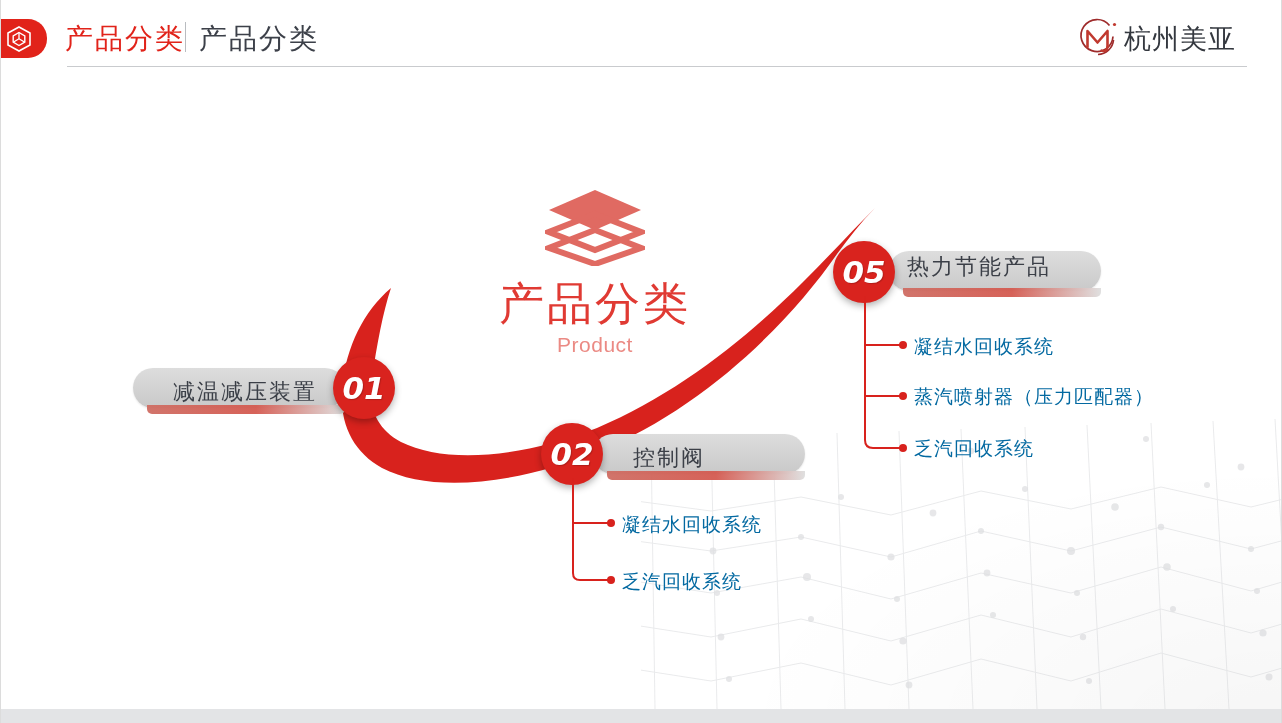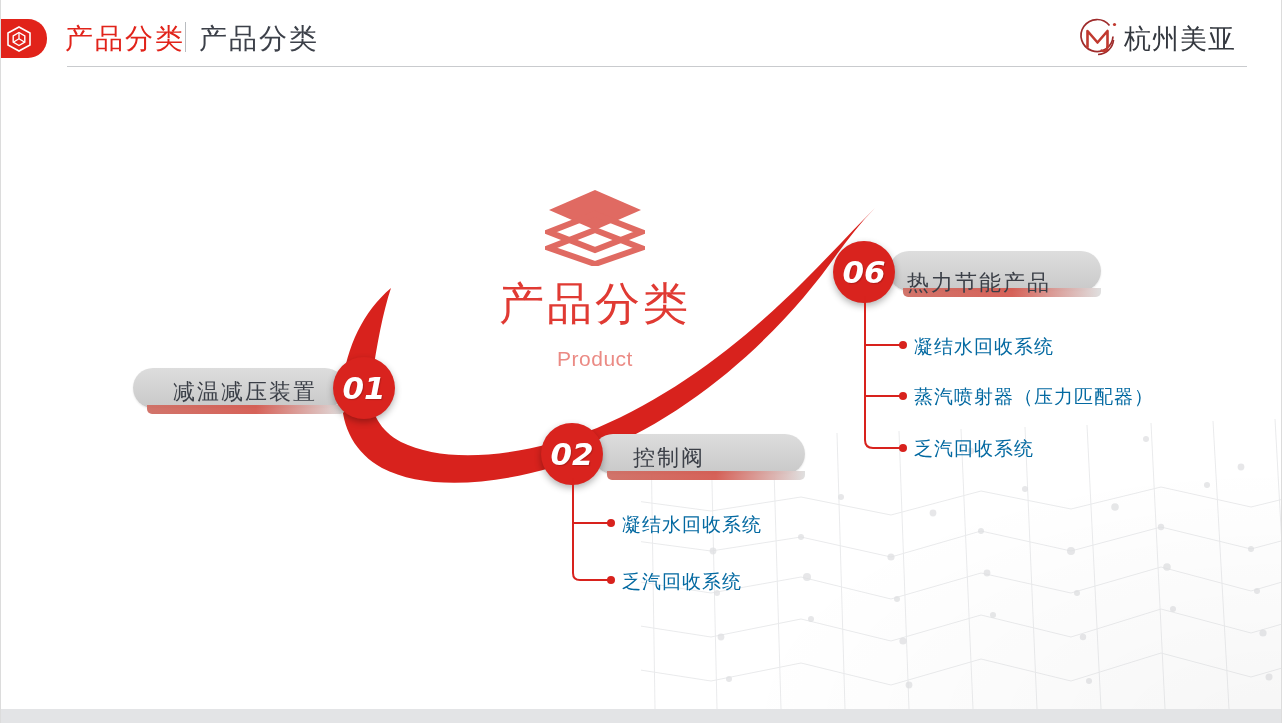--- a/index.html
+++ b/index.html
@@ -76,21 +76,21 @@
   #center-block{
     position:absolute;left:468px;top:188px;width:252px;
     text-align:center;
   }
   #layers-icon{display:block;margin:0 auto 14px;}
   #center-title{
     font-size:45px;color:#e03a33;letter-spacing:3px;line-height:1.05;
     font-family:"DejaVu Sans","Liberation Sans",sans-serif;
   }
   #center-sub{
-    margin-top:20px;font-size:21px;color:#eb8a84;letter-spacing:.5px;
+    margin-top:6px;font-size:21px;color:#eb8a84;letter-spacing:.5px;
     font-family:"Liberation Sans",sans-serif;
   }
 
   
   #swoosh{position:absolute;left:0;top:0;width:1282px;height:723px;pointer-events:none;}
 
   
   .node{position:absolute;}
   .pill{
     position:absolute;height:40px;border-radius:20px;
@@ -262,23 +262,23 @@
     <path d="M12 45 L50 45" fill="none" stroke="#d8221d" stroke-width="2"></path>
     <circle cx="50" cy="45" r="4" fill="#d8221d"></circle>
     <circle cx="50" cy="102" r="4" fill="#d8221d"></circle>
   </svg>
   <div class="sub-label" style="left:621px;top:512px;">凝结水回收系统</div>
   <div class="sub-label" style="left:621px;top:569px;">乏汽回收系统</div>
 
   <div class="node">
     <div class="pill" style="left:888px;top:251px;width:212px;"></div>
     <div class="pill-bar" style="left:902px;top:288px;width:198px;"></div>
-    <div class="pill-label" style="left:906px;top:268px;font-family:Liberation Serif, serif;">热力节能产品</div>
+    <div class="pill-label" style="left:906px;top:252px;font-family:Liberation Serif, serif;">热力节能产品</div>
     <div class="circle" style="left:832px;top:241px;">
-      <span>06</span>
+      <span>05</span>
     </div>
   </div>
 
   <svg class="branch-svg" style="left:852px;top:296px;width:70px;height:165px;" viewBox="0 0 70 165">
     <path d="M12 0 L12 144 Q12 152 20 152 L50 152" fill="none" stroke="#d8221d" stroke-width="2"></path>
     <path d="M12 49 L50 49" fill="none" stroke="#d8221d" stroke-width="2"></path>
     <path d="M12 100 L50 100" fill="none" stroke="#d8221d" stroke-width="2"></path>
     <circle cx="50" cy="49" r="4" fill="#d8221d"></circle>
     <circle cx="50" cy="100" r="4" fill="#d8221d"></circle>
     <circle cx="50" cy="152" r="4" fill="#d8221d"></circle>

